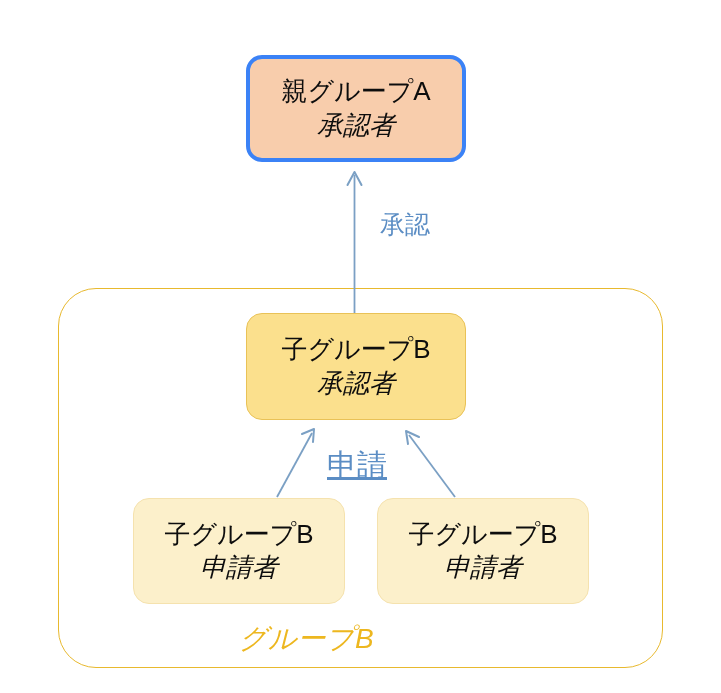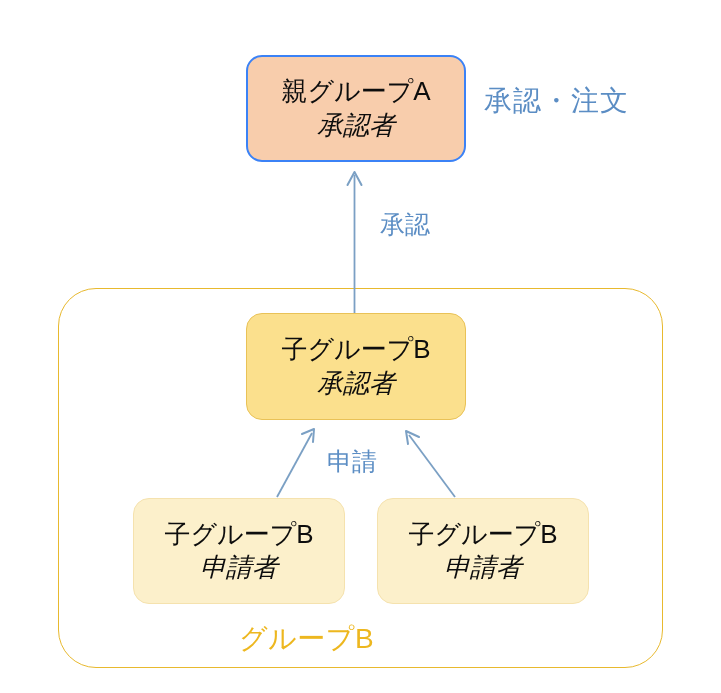--- a/index.html
+++ b/index.html
@@ -31,20 +31,21 @@
   .group-label {
     position: absolute;
     left: 0;
     top: 620px;
     width: 613px;
     text-align: center;
     font-size: 28px;
     color: #EDB71F;
     letter-spacing: 0.5px;
     white-space: nowrap;
+    font-style: italic;
   }
 
   
   .node {
     position: absolute;
     box-sizing: border-box;
     display: flex;
     flex-direction: column;
     align-items: center;
     justify-content: center;
@@ -54,21 +55,21 @@
     line-height: 1.28;
   }
   .node .line2 { display: block; font-style: italic; }
 
   .node-parent-approver {
     left: 246px;
     top: 55px;
     width: 220px;
     height: 107px;
     background: #F8CDAC;
-    border: 2px solid #3b82f6;
+    border: 4px solid #3b82f6;
     border-radius: 16px;
   }
   .node-child-approver {
     left: 246px;
     top: 313px;
     width: 220px;
     height: 107px;
     background: #FBE08D;
     border: 1.4px solid #E9C257;
     border-radius: 16px;
@@ -105,21 +106,22 @@
     letter-spacing: 1px;
   }
   .ann-approve {
     left: 380px;
     top: 208px;
     font-size: 25px;
   }
   .ann-apply {
     left: 327px;
     top: 445px;
-    font-size: 25px;
+    font-size: 30px;
+    text-decoration: underline;
   }
 
   
   .arrows {
     position: absolute;
     left: 0;
     top: 0;
     width: 721px;
     height: 693px;
     pointer-events: none;
@@ -163,19 +165,18 @@
   <div class="node node-applicant-left">
     <span>子グループB</span>
     <span class="line2">申請者</span>
   </div>
 
   <div class="node node-applicant-right">
     <span>子グループB</span>
     <span class="line2">申請者</span>
   </div>
 
-  <div class="annotation ann-approve-order">承認・注文</div>
   <div class="annotation ann-approve">承認</div>
   <div class="annotation ann-apply">申請</div>
 
   <div class="group-label">グループB</div>
 
 </div>
 
 </body></html>

